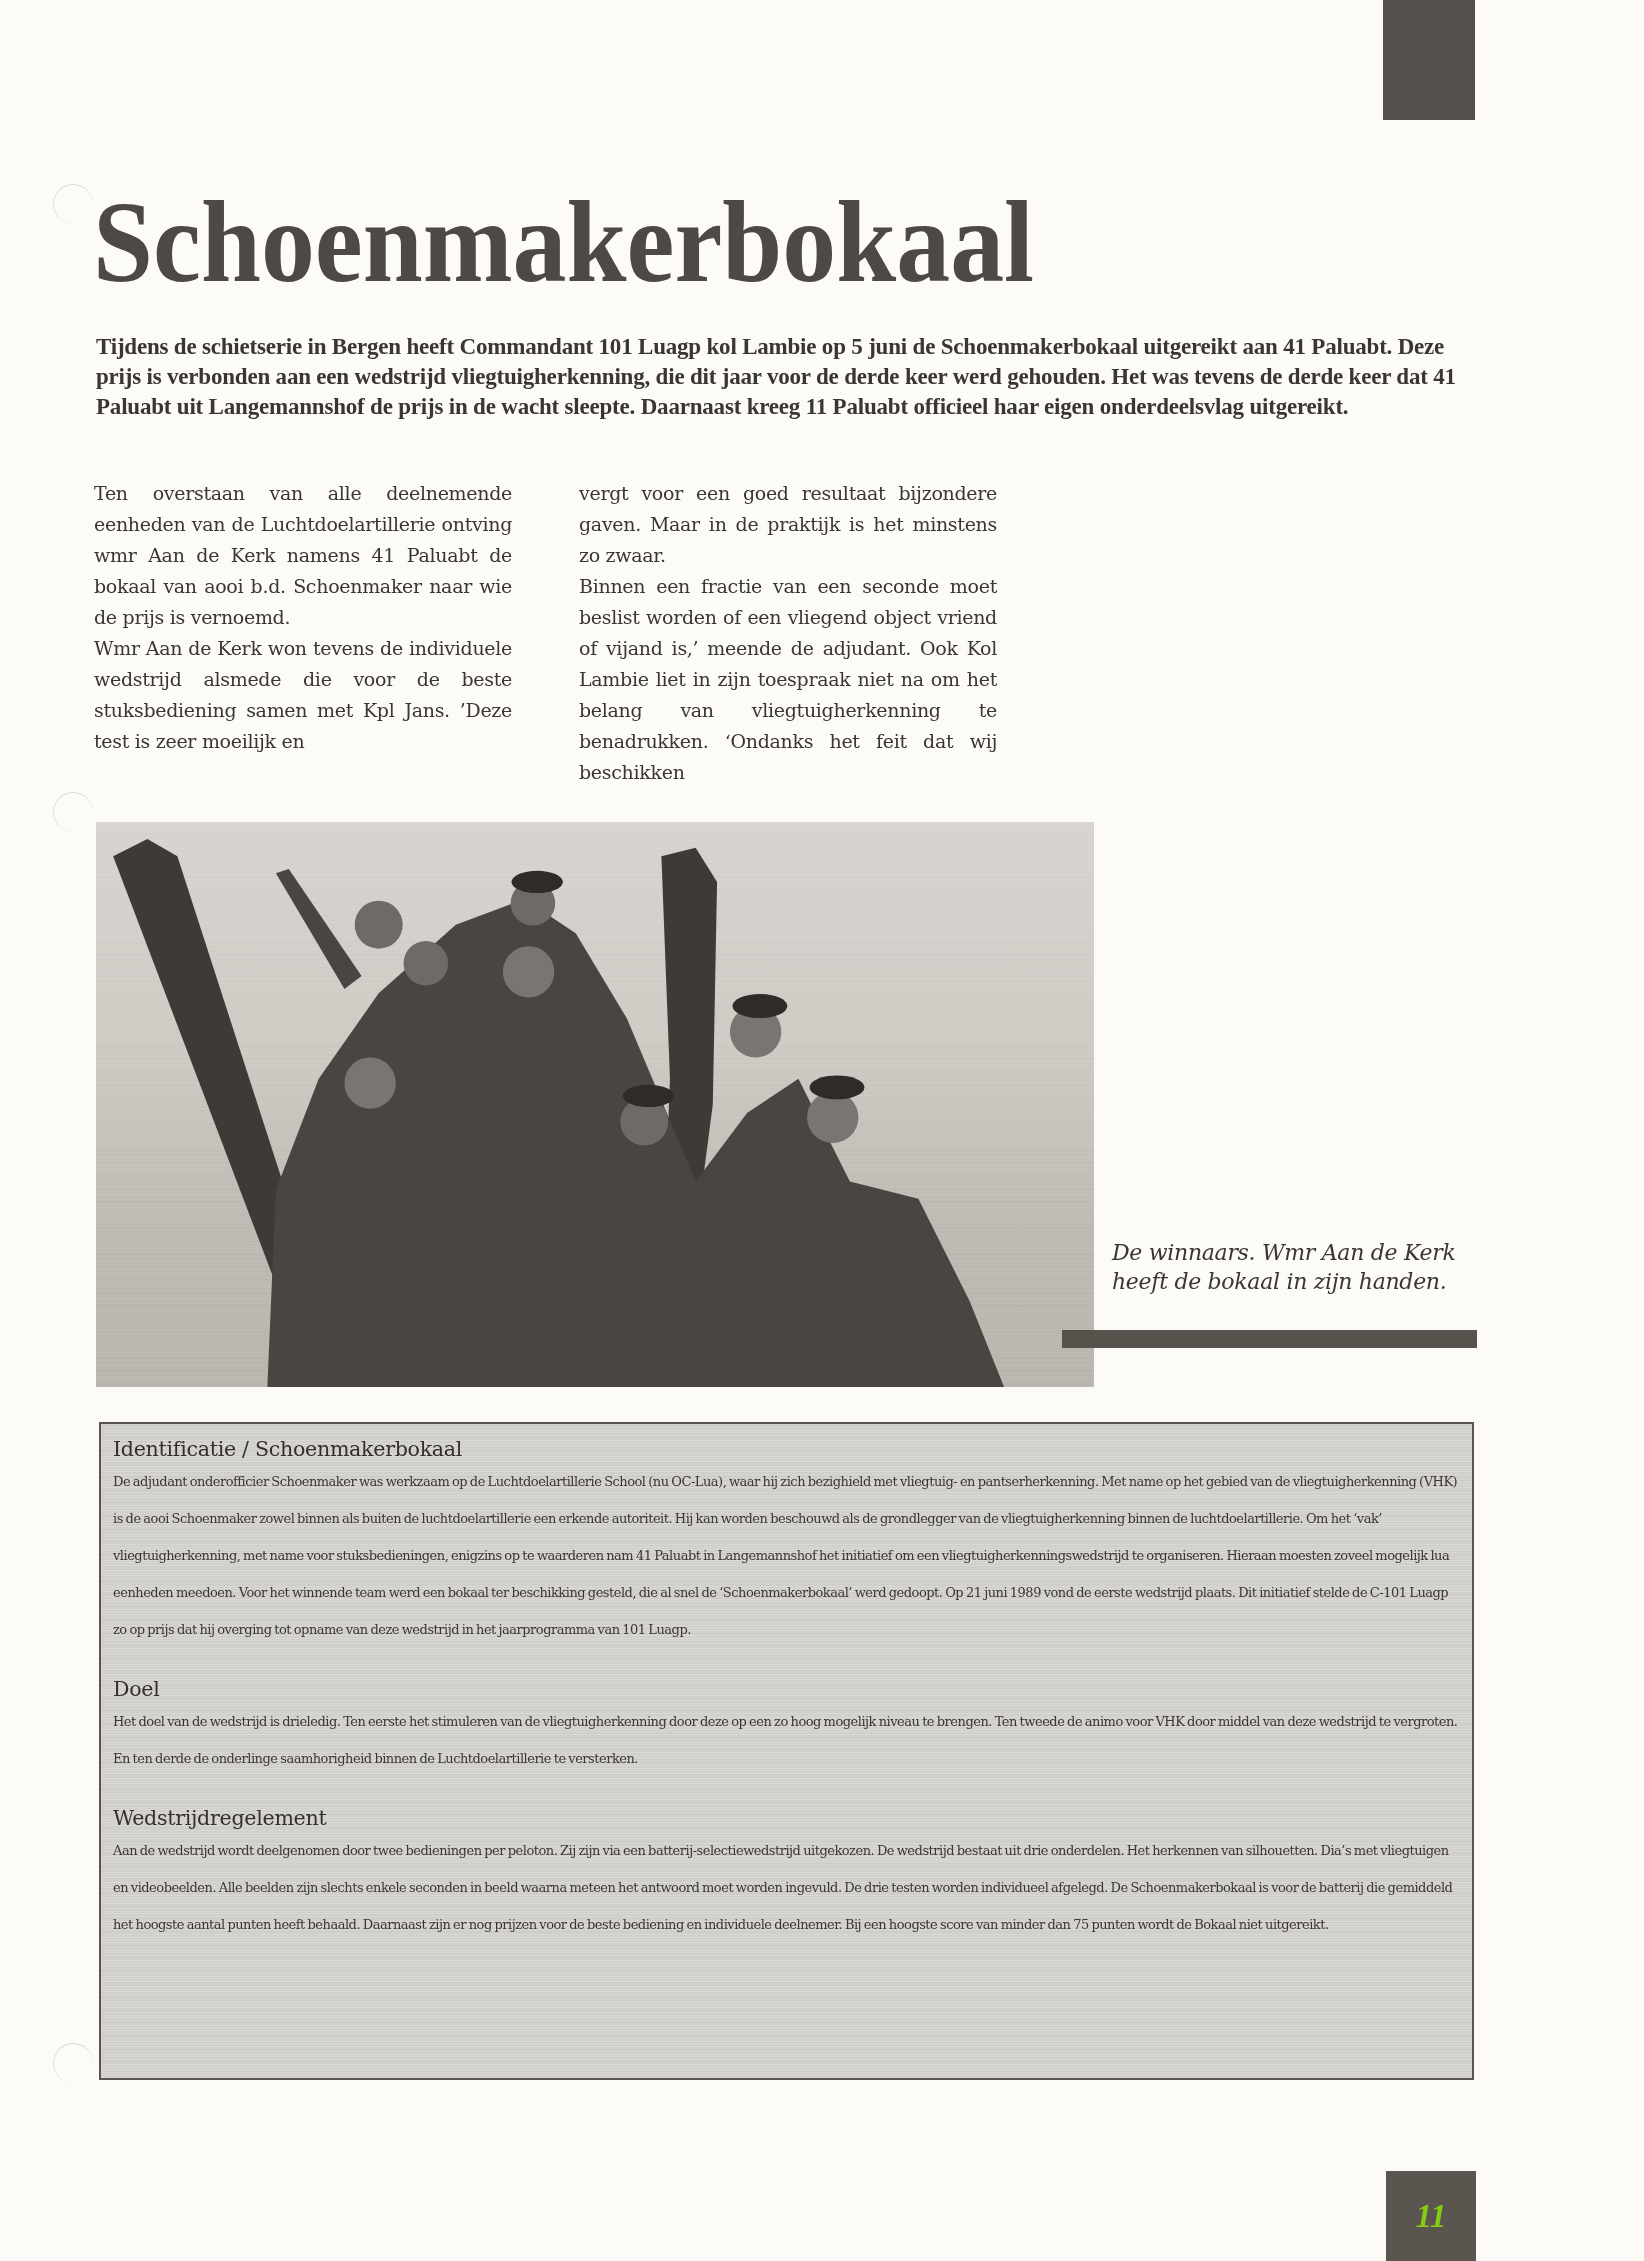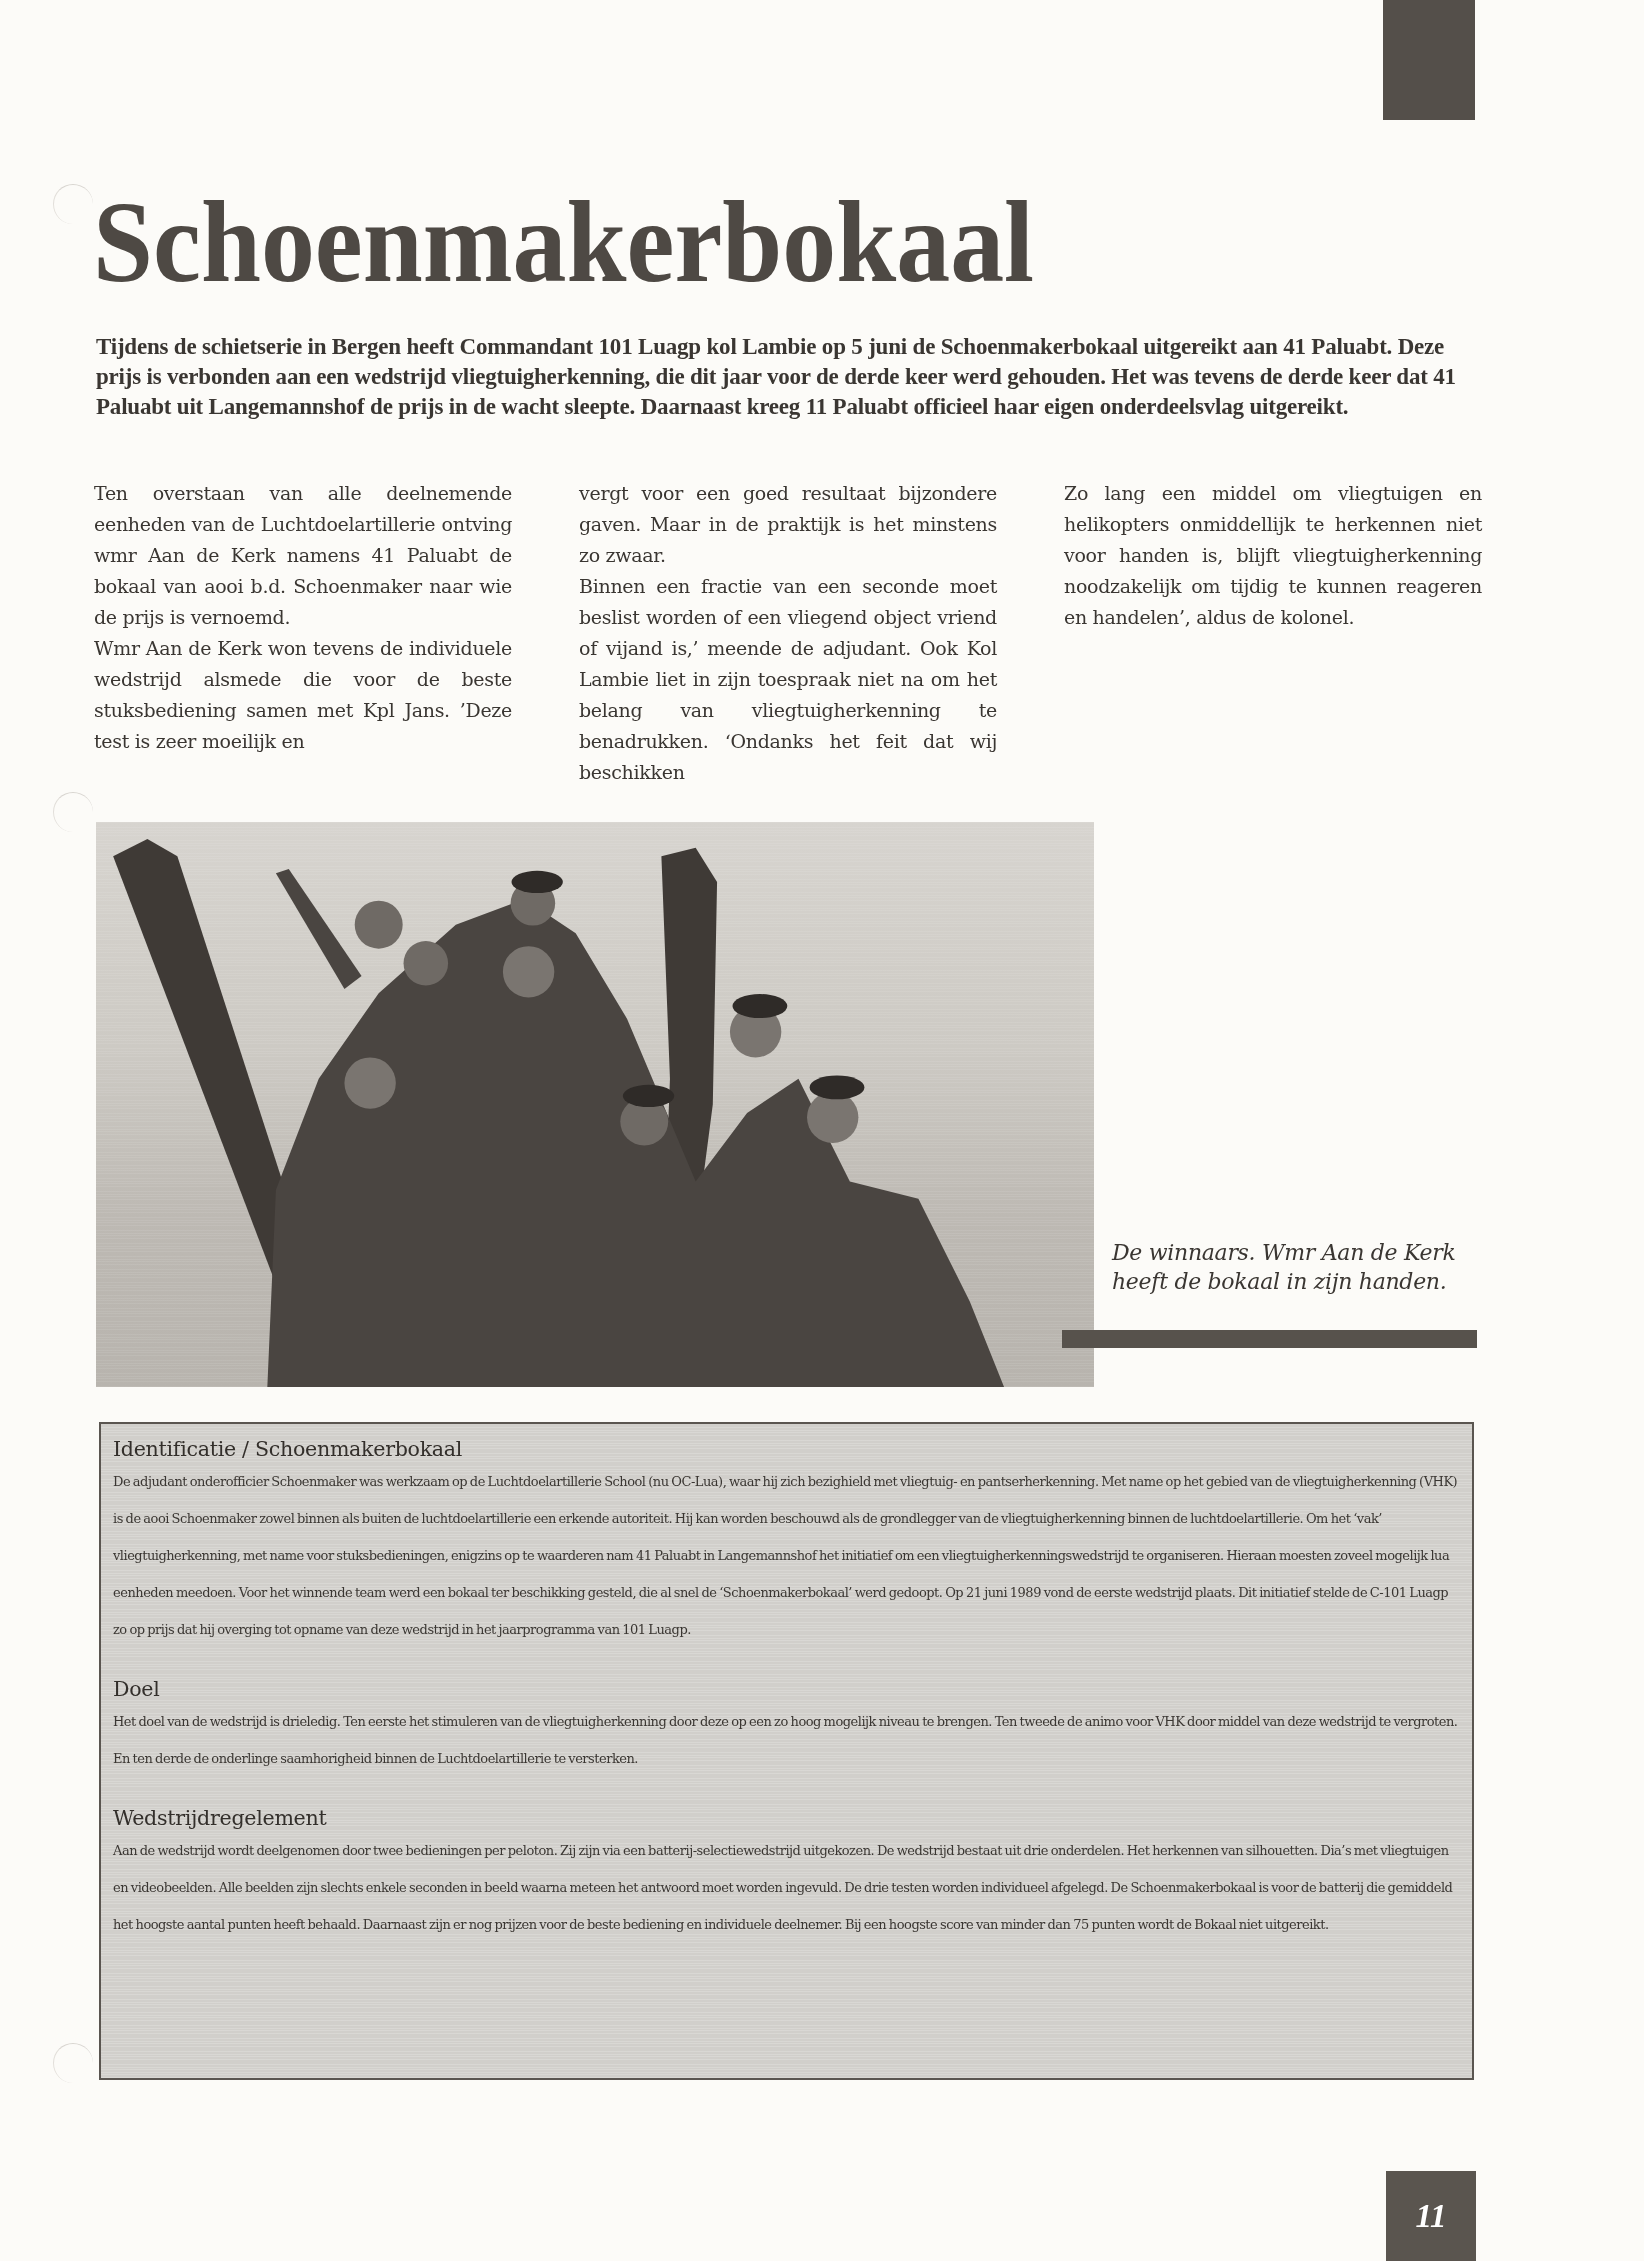--- a/index.html
+++ b/index.html
@@ -76,21 +76,21 @@
       margin: 0; font-family: "DejaVu Serif", serif; font-weight: normal;
       font-size: 20.6px; line-height: 27px; color: #332f2b;
       letter-spacing: -0.3px;
     }
     .infobox p {
       margin: 0 0 28px 0; font-size: 13px; line-height: 37px;
       letter-spacing: -0.5px; word-spacing: -0.9px;
     }
     .page-number {
       position: absolute; left: 1386px; top: 2171px; width: 90px; height: 90px;
-      background: #5a554f; color: #ffffff;
+      background: #5a554f; color: #84cc16;
       font-family: "Liberation Serif", serif; font-style: italic; font-weight: bold;
       font-size: 33px; display: flex; align-items: center; justify-content: center;
     }
   </style>
 </head>
 <body>
 
 <div class="tab-marker"></div>
 <div class="punch p1"></div>
 <div class="punch p2"></div>
@@ -103,21 +103,20 @@
 <div class="columns">
   <div class="col">
     <p>Ten overstaan van alle deelnemende eenheden van de Luchtdoelartillerie ontving wmr Aan de Kerk namens 41 Paluabt de bokaal van aooi b.d. Schoenmaker naar wie de prijs is vernoemd.</p>
     <p>Wmr Aan de Kerk won tevens de indi­viduele wedstrijd alsmede die voor de beste stuksbediening samen met Kpl Jans. ’Deze test is zeer moeilijk en</p>
   </div>
   <div class="col">
     <p>vergt voor een goed resultaat bijzon­dere gaven. Maar in de praktijk is het minstens zo zwaar.</p>
     <p>Binnen een fractie van een seconde moet beslist worden of een vliegend object vriend of vijand is,’ meende de adjudant. Ook Kol Lambie liet in zijn toespraak niet na om het belang van vliegtuigherkenning te benadrukken. ‘Ondanks het feit dat wij beschikken</p>
   </div>
   <div class="col">
-    <p>Zo lang een middel om vliegtuigen en helikopters onmiddellijk te herkennen niet voor handen is, blijft vliegtuig­herkenning noodzakelijk om tijdig te kunnen reageren en handelen’, aldus de kolonel.</p>
   </div>
 </div>
 
 <div class="photo" title="Group of soldiers in berets posing on an anti-aircraft gun">
   <svg viewBox="0 0 1165 660" preserveAspectRatio="none">
 
     <polygon points="20,40 60,20 95,40 250,520 210,540" fill="#3f3a36"></polygon>
 
     <polygon points="660,40 700,30 725,70 720,330 690,560 660,560 670,300" fill="#3f3a36"></polygon>
 

